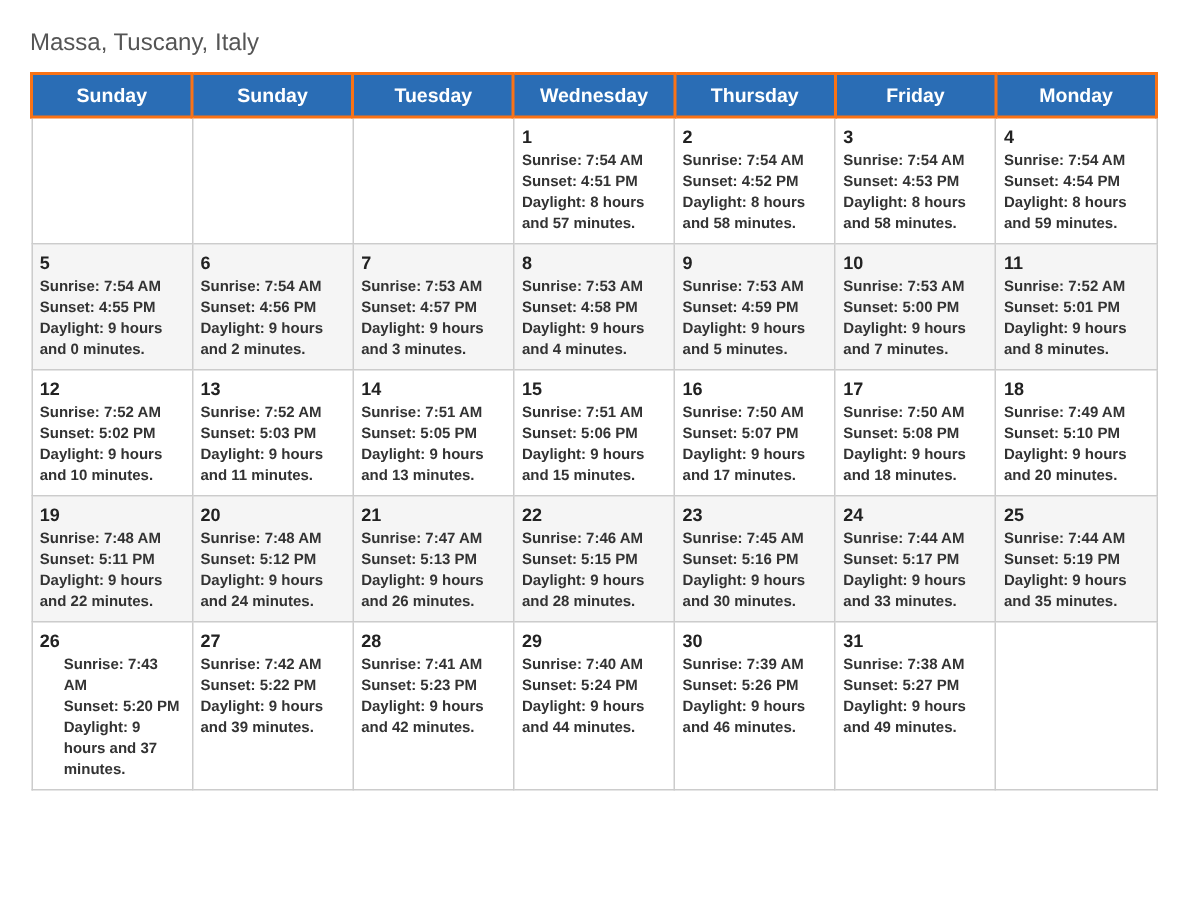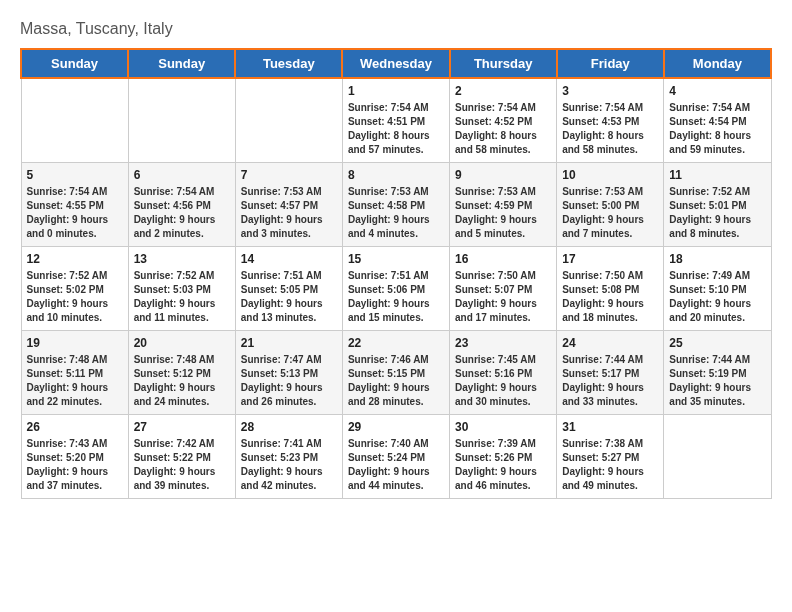--- a/index.html
+++ b/index.html
@@ -258,21 +258,21 @@
         <td>
           <span class="day-num">25</span>
           <div class="cell-text" style="white-space: pre-line;">Sunrise: 7:44 AM
 Sunset: 5:19 PM
 Daylight: 9 hours and 35 minutes.</div>
         </td>
       </tr>
       <tr>
         <td>
           <span class="day-num">26</span>
-          <div class="cell-text" style="white-space: pre-line;">Sunrise: 7:43 AM
+          <div class="cell-text" style="white-space: pre-line; margin-left: 16px;">Sunrise: 7:43 AM
 Sunset: 5:20 PM
 Daylight: 9 hours and 37 minutes.</div>
         </td>
         <td>
           <span class="day-num">27</span>
           <div class="cell-text" style="white-space: pre-line;">Sunrise: 7:42 AM
 Sunset: 5:22 PM
 Daylight: 9 hours and 39 minutes.</div>
         </td>
         <td>

